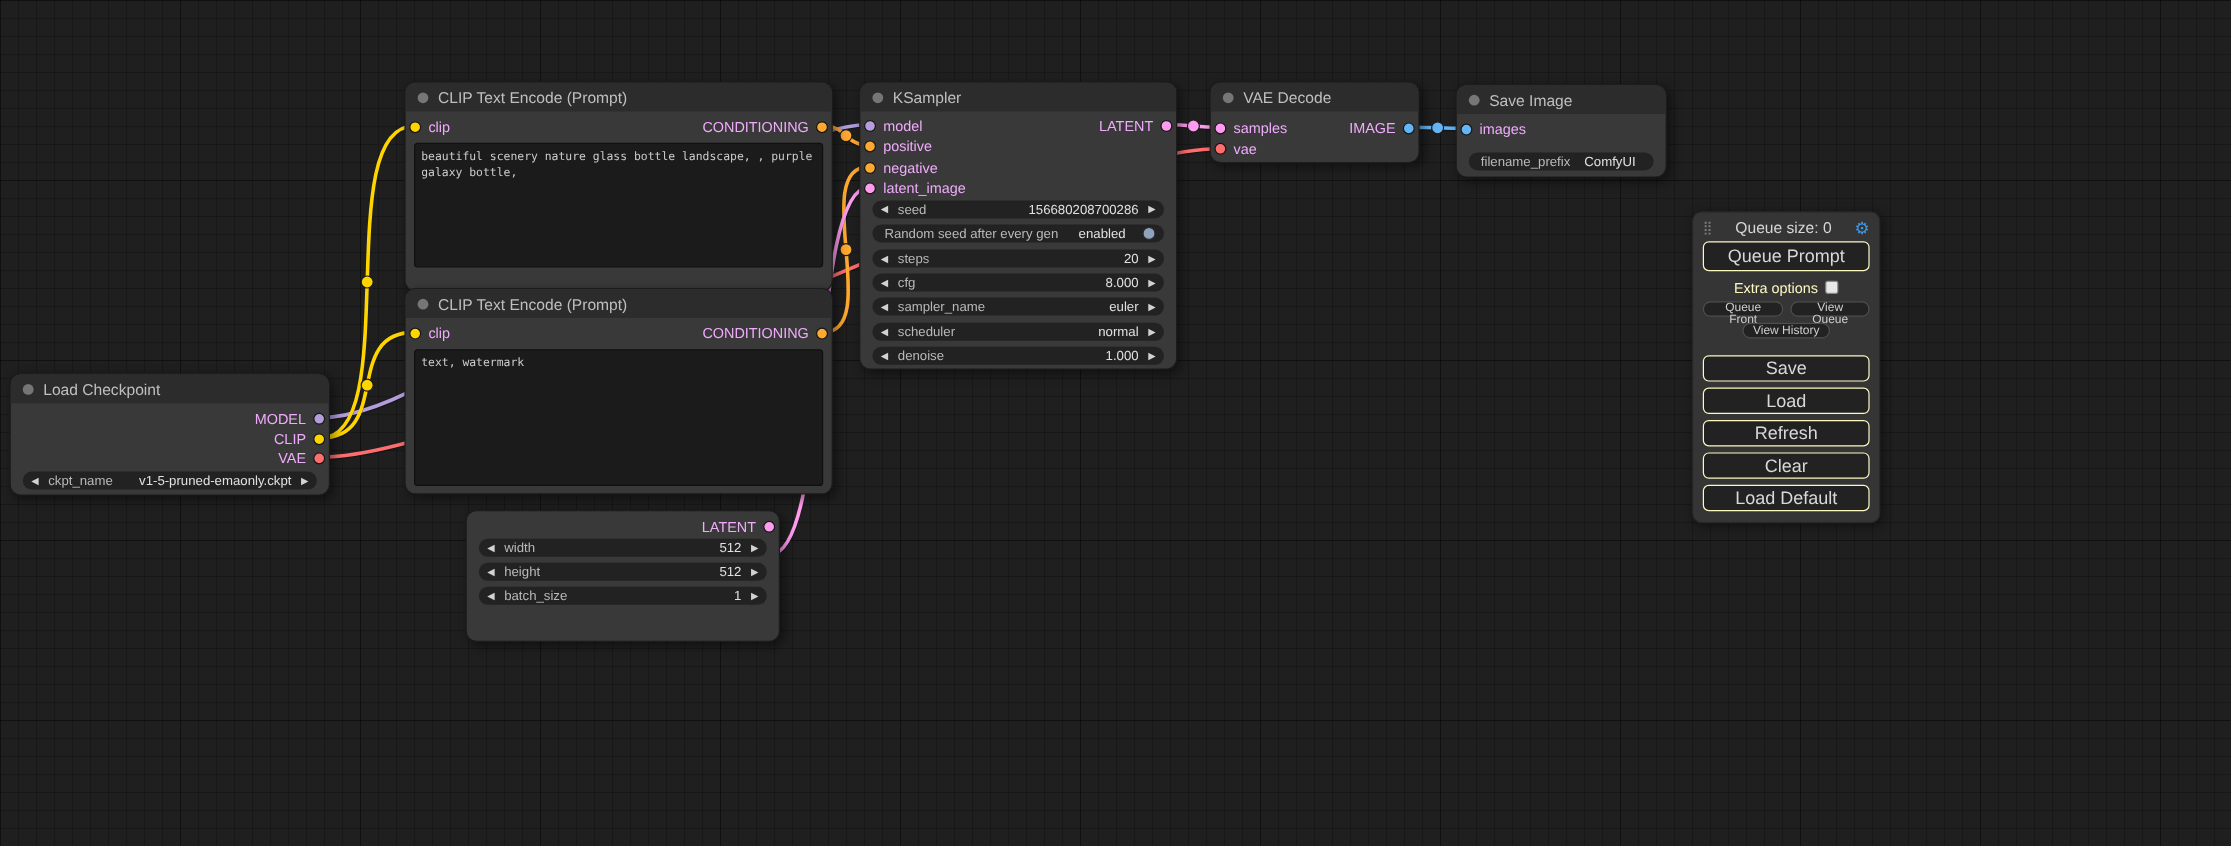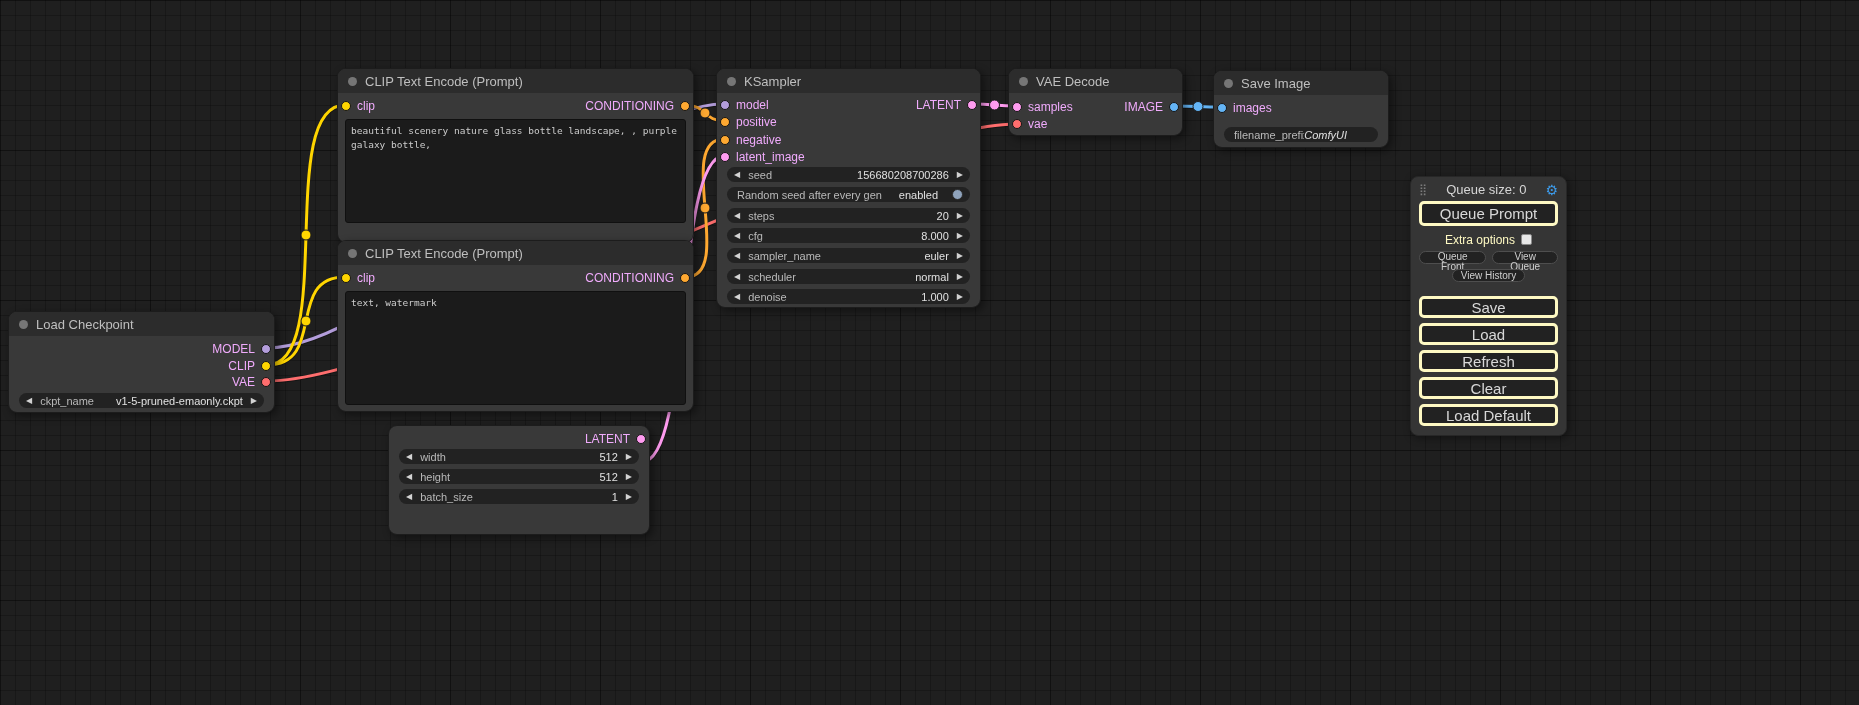--- a/index.html
+++ b/index.html
@@ -40,39 +40,39 @@
   .c-conditioning{background:var(--c-conditioning);} .c-latent{background:var(--c-latent);} .c-image{background:var(--c-image);}
 
   .widget { position:absolute; left:10px; right:10px; height:15px; background:#222;
     border-radius:8px; display:flex; align-items:center; font-size:11px; color:#b9b9b9;
     padding:0 7px; }
   .widget .arrow { font-size:8px; color:#d2d2d2; line-height:1; flex:0 0 auto; }
   .widget .wlabel { margin-left:8px; white-space:nowrap; overflow:hidden; }
   .widget .wvalue { margin-left:auto; margin-right:8px; color:#e0e0e0; white-space:nowrap; }
   .widget.toggle .wlabel, .widget.text .wlabel { margin-left:3px; }
   .widget.toggle .wvalue { margin-right:14px; }
-  .widget.text .wvalue { margin-right:24px;font-style:italic; }
+  .widget.text .wvalue { margin-right:8px; }
   .toggle-dot { width:11px; height:11px; border-radius:50%; background:#8fa3bc;
     border:1px solid #2a2a2a; flex:0 0 auto; }
 
   .prompt-text { position:absolute; left:7px; right:7px; background:#1b1b1b;
     border:1px solid #101010; border-radius:3px; color:#cccccc;
     font-family:"DejaVu Sans Mono", monospace; font-size:9.5px; line-height:1.5;
     padding:4px 5px; resize:none; outline:none; overflow:hidden; width:calc(100% - 14px); }
 
   
   .menu-panel { position:absolute; left:1410px; top:176px; width:157px; z-index:3;
     background:#353535; border:1px solid #272727; border-radius:8px;
     padding:4px 8px 9px; box-shadow:2px 2px 9px rgba(0,0,0,0.45);
     display:flex; flex-direction:column; }
   .menu-header { display:flex; align-items:center; height:17px; color:#d6d6d6; font-size:13px; }
   .drag-handle { color:#7d7d7d; font-size:11px; flex:0 0 auto; }
   .queue-size { flex:1; text-align:center; }
   .gear { color:var(--c-gear); font-size:14px; flex:0 0 auto; line-height:1; cursor:pointer; }
-  .big-btn { height:22px; margin-top:5px; background:#222; border:3px solid #fef9c3;
+  .big-btn { height:22px; margin-top:5px; background:#222; border:1px solid #fef9c3;
     border-radius:5px; color:#d8d8d8; font-size:15px; font-family:inherit; width:100%; cursor:pointer; }
   .queue-prompt { height:25px; margin-top:3px; }
   .extra-row { display:flex; align-items:center; justify-content:center; gap:6px;
     margin-top:7px; height:13px; font-size:12px; color:#fef9c3; }
   .checkbox { width:11px; height:11px; background:#e8e8e8; border:1px solid #8a8a8a;
     border-radius:2px; cursor:pointer; }
   .small-row { display:flex; justify-content:center; gap:6px; margin-top:5px; }
   .small-btn { height:13px; padding:0 8px; background:#222; border:1px solid #4e4e4e;
     border-radius:7px; color:#cfcfcf; font-size:10px; line-height:10px; font-family:inherit; cursor:pointer; }
   .menu-spacer { height:9px; }

